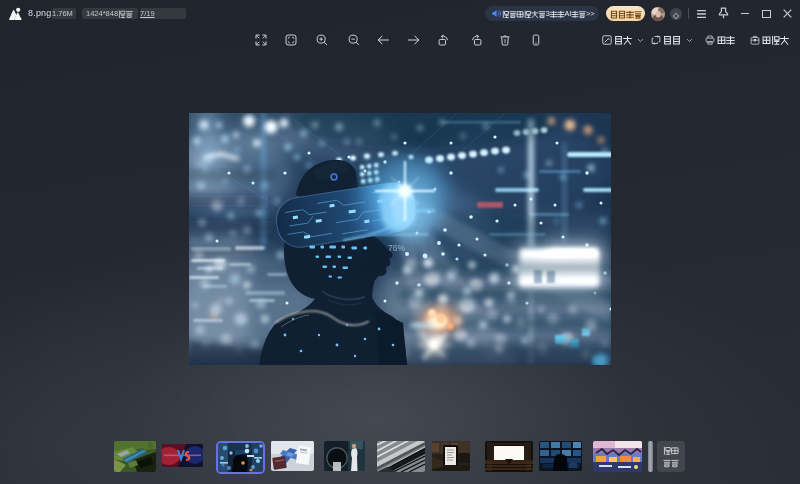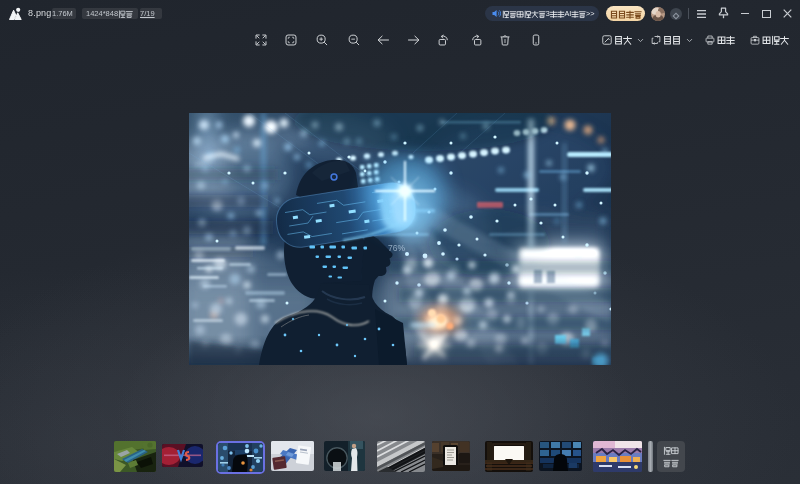--- a/index.html
+++ b/index.html
@@ -533,21 +533,21 @@
           <text x="4.17" y="8.30" font-family="Liberation Sans, sans-serif" font-size="7.5" fill="#c2c7cd">4</text>
           <text x="8.34" y="8.30" font-family="Liberation Sans, sans-serif" font-size="7.5" fill="#c2c7cd">2</text>
           <text x="12.51" y="8.30" font-family="Liberation Sans, sans-serif" font-size="7.5" fill="#c2c7cd">4</text>
           <text x="16.68" y="8.30" font-family="Liberation Sans, sans-serif" font-size="7.5" fill="#c2c7cd">*</text>
           <text x="19.60" y="8.30" font-family="Liberation Sans, sans-serif" font-size="7.5" fill="#c2c7cd">8</text>
           <text x="23.77" y="8.30" font-family="Liberation Sans, sans-serif" font-size="7.5" fill="#c2c7cd">4</text>
           <text x="27.94" y="8.30" font-family="Liberation Sans, sans-serif" font-size="7.5" fill="#c2c7cd">8</text>
           <path d="M33.46,2.90 V9.50 M35.11,3.20 H38.86 V6.05 H35.11 Z M35.11,7.10 L38.71,7.10 M36.91,7.10 L36.91,9.50 M35.11,9.50 L38.71,9.50 M40.36,3.50 H46.36 M40.96,5.30 H45.76 M40.96,6.80 H45.76 M41.56,7.85 H45.16 V9.50 H41.56 Z" stroke="#c2c7cd" stroke-width="0.86" fill="none" stroke-linecap="round"></path>
         </svg>
       </div>
-    <div class="badge" style="left:140px;width:22px;text-decoration:underline;">7/19</div>
+    <div class="badge" style="left:140px;width:46px;text-decoration:underline;">7/19</div>
     <div id="pill">
       <svg class="abs" style="left:7px;top:3.2px" width="9" height="9" viewBox="0 0 9 9">
         <path d="M0.5,3 L2.2,3 L4.6,1 L4.6,8 L2.2,6 L0.5,6 Z" fill="#4a8df0"></path>
         <path d="M6,2.6 C7,3.4 7,5.6 6,6.4 M7.3,1.4 C9,2.6 9,6.4 7.3,7.6" stroke="#4a8df0" stroke-width="0.9" fill="none"></path>
       </svg>
       <svg style="position:absolute;left:17px;top:0;" width="98" height="15" viewBox="0 0 98 15">
           <text x="43.80" y="10.40" font-family="Liberation Sans, sans-serif" font-size="7.3" fill="#e8ebee">3</text>
           <text x="62.46" y="10.40" font-family="Liberation Sans, sans-serif" font-size="7.3" fill="#e8ebee">A</text>
           <text x="67.33" y="10.40" font-family="Liberation Sans, sans-serif" font-size="7.3" fill="#e8ebee">I</text>
           <text x="83.96" y="10.40" font-family="Liberation Sans, sans-serif" font-size="7.3" fill="#e8ebee">&gt;</text>

